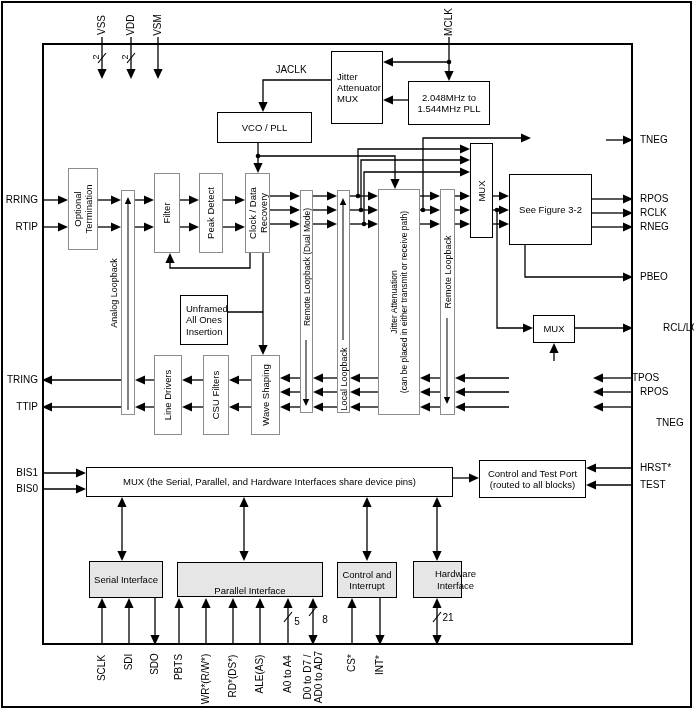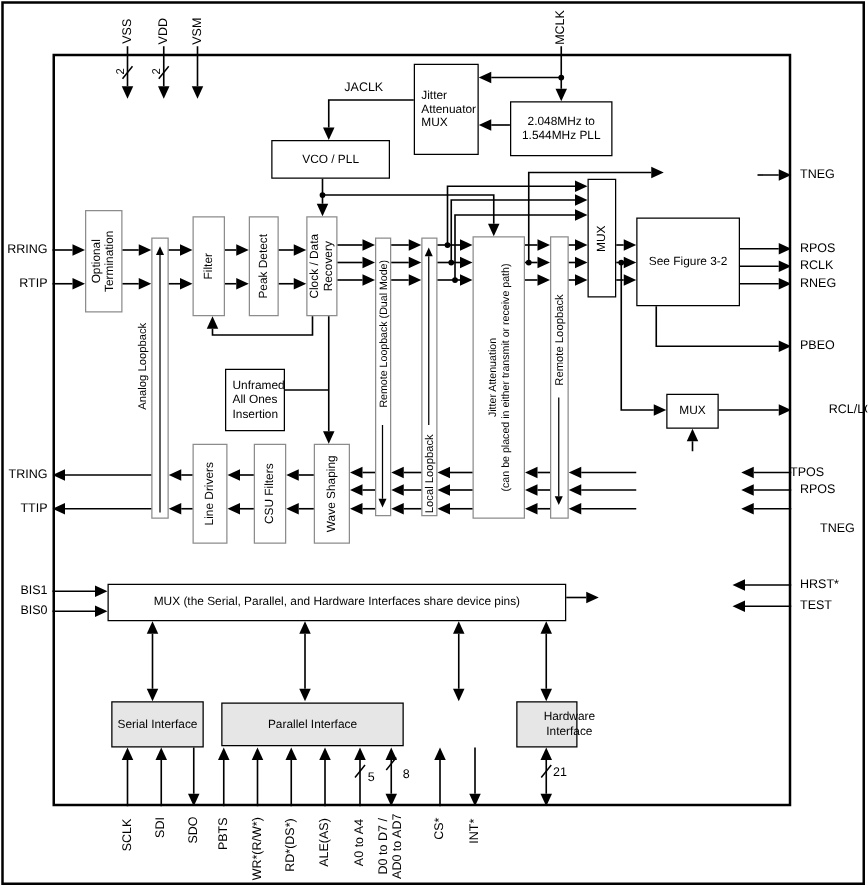--- a/index.html
+++ b/index.html
@@ -85,25 +85,33 @@
     </div>
     <div class="box gray v" style="left: 203px; top: 355px; width: 26px; height: 80px;">
       <span class="bl">CSU Filters</span>
     </div>
     <div class="box gray v" style="left: 154px; top: 355px; width: 28px; height: 80px;">
       <span class="bl">Line Drivers</span>
     </div>
     <div class="box black" style="left: 86px; top: 467px; width: 367px; height: 30px;">
       <span class="bl">MUX (the Serial, Parallel, and Hardware Interfaces share device pins)</span>
     </div>
+    <div class="box black" style="left: 479px; top: 460px; width: 107px; height: 38px;">
+      <span class="bl">Control and Test Port
+(routed to all blocks)</span>
+    </div>
     <div class="box fill" style="left: 89px; top: 561px; width: 74px; height: 37px;">
       <span class="bl">Serial Interface</span>
     </div>
-    <div class="box fill" style="left: 177px; top: 562px; width: 146px; height: 35px;">
+    <div class="box fill" style="left: 177px; top: 562px; width: 146px; height: 35px; align-items: flex-end;">
       <span class="bl">Parallel Interface</span>
+    </div>
+    <div class="box fill" style="left: 337px; top: 562px; width: 60px; height: 36px;">
+      <span class="bl">Control and
+Interrupt</span>
     </div>
     <div class="box fill" style="left: 413px; top: 561px; width: 49px; height: 37px; padding-left: 36px;">
       <span class="bl">Hardware
 Interface</span>
     </div>
     <svg id="wires" width="694" height="710">
       <polygon points="102,79 97.4,69 106.6,69" fill="#000000"></polygon>
       <polyline points="102,37 102,69" fill="none" stroke="#000000" stroke-width="1.3"></polyline>
       <polygon points="131,79 126.4,69 135.6,69" fill="#000000"></polygon>
       <polyline points="131,37 131,69" fill="none" stroke="#000000" stroke-width="1.3"></polyline>

